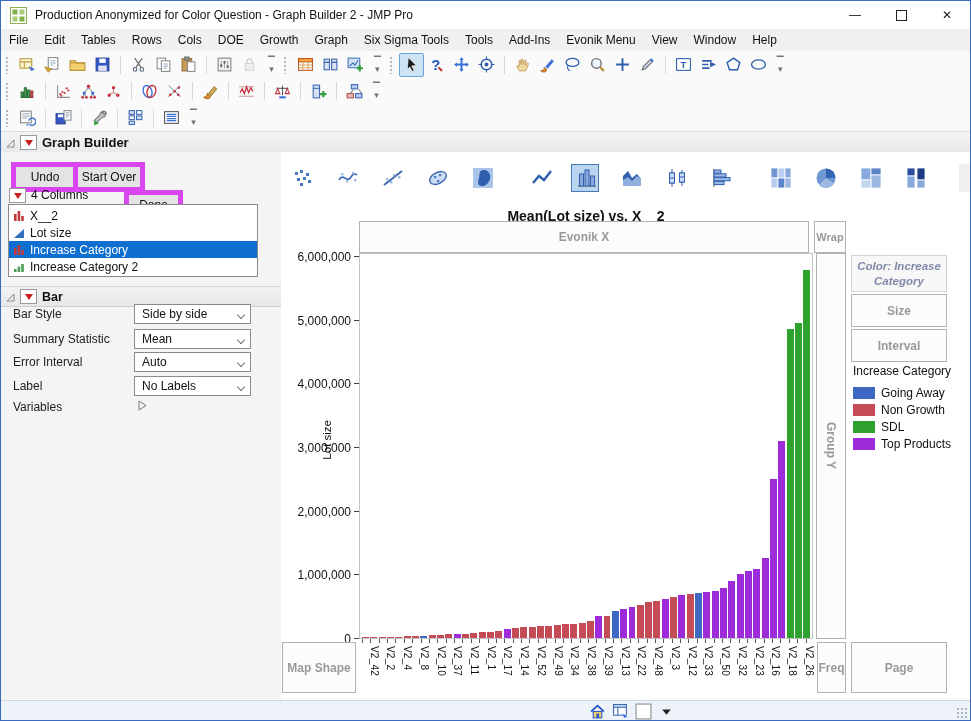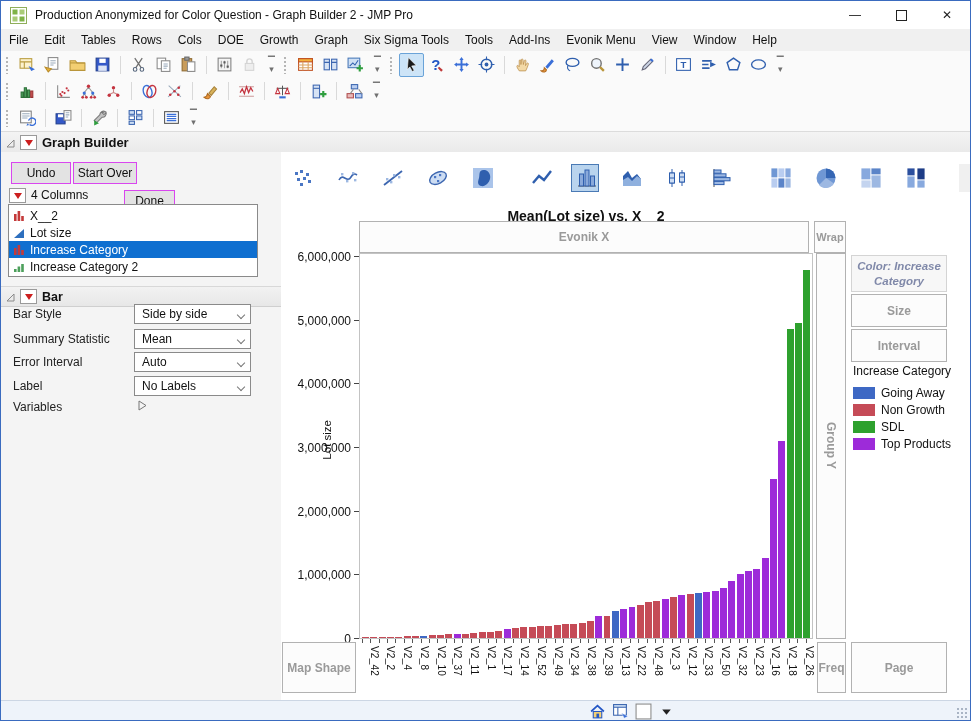--- a/index.html
+++ b/index.html
@@ -25,21 +25,21 @@
   .tbtn.dis{opacity:.42;}
   .ovf{font-size:9px;color:#707070;margin:0 4px;line-height:8px;text-align:center;}
   
   .gb-header{position:absolute;left:0;top:130px;width:100%;height:21px;background:linear-gradient(#f4f4f4,#e9e9e9);border-top:1px solid #dcdcdc;border-bottom:1px solid #cfcfcf;display:flex;align-items:center;}
   .disc{margin-left:5px;}
   .redtri-btn{width:15px;height:13px;background:#fff;border:1px solid #9a9a9a;display:flex;align-items:center;justify-content:center;margin:0 5px;}
   .redtri{width:0;height:0;border-left:4px solid transparent;border-right:4px solid transparent;border-top:6px solid #cc1f1f;}
   .gb-title{font-weight:bold;font-size:13px;color:#111;}
   
   .left-panel{position:absolute;left:0;top:151px;width:280px;height:548px;background:#f4f4f4;border-right:1px solid #e0e0e0;}
-  .btn{position:absolute;height:20px;background:#e3e3e3;border:1px solid #d946ef;font-size:12px;color:#111;display:flex;align-items:center;justify-content:center;}
+  .btn{position:absolute;height:20px;background:#e3e3e3;border:5px solid #d946ef;font-size:12px;color:#111;display:flex;align-items:center;justify-content:center;}
   .cols-header{position:absolute;left:8px;top:36px;display:flex;align-items:flex-start;font-size:12px;color:#111;}
   .listbox{position:absolute;left:7px;top:52px;width:250px;height:73px;background:#fff;border:1px solid #8a8a8a;padding-top:2px;box-sizing:border-box;}
   .litem{height:17px;display:flex;align-items:center;font-size:12px;color:#111;padding-left:4px;}
   .litem.sel{background:#0f6fd0;color:#fff;}
   .litem svg{margin-right:5px;}
   .bar-header{position:absolute;left:0;top:134px;width:100%;height:19px;background:linear-gradient(#f2f2f2,#e7e7e7);border-top:1px solid #d8d8d8;border-bottom:1px solid #cfcfcf;display:flex;align-items:center;}
   .bar-title{font-weight:bold;font-size:12.5px;color:#111;}
   .prow{position:absolute;left:12px;height:20px;display:flex;align-items:center;font-size:12px;color:#222;width:256px;}
   .prow .plabel{width:121px;}
   .pselect{width:117px;height:20px;background:#fff;border:1px solid #8a8a8a;display:flex;align-items:center;font-size:12px;color:#111;padding-left:7px;box-sizing:border-box;position:relative;}

